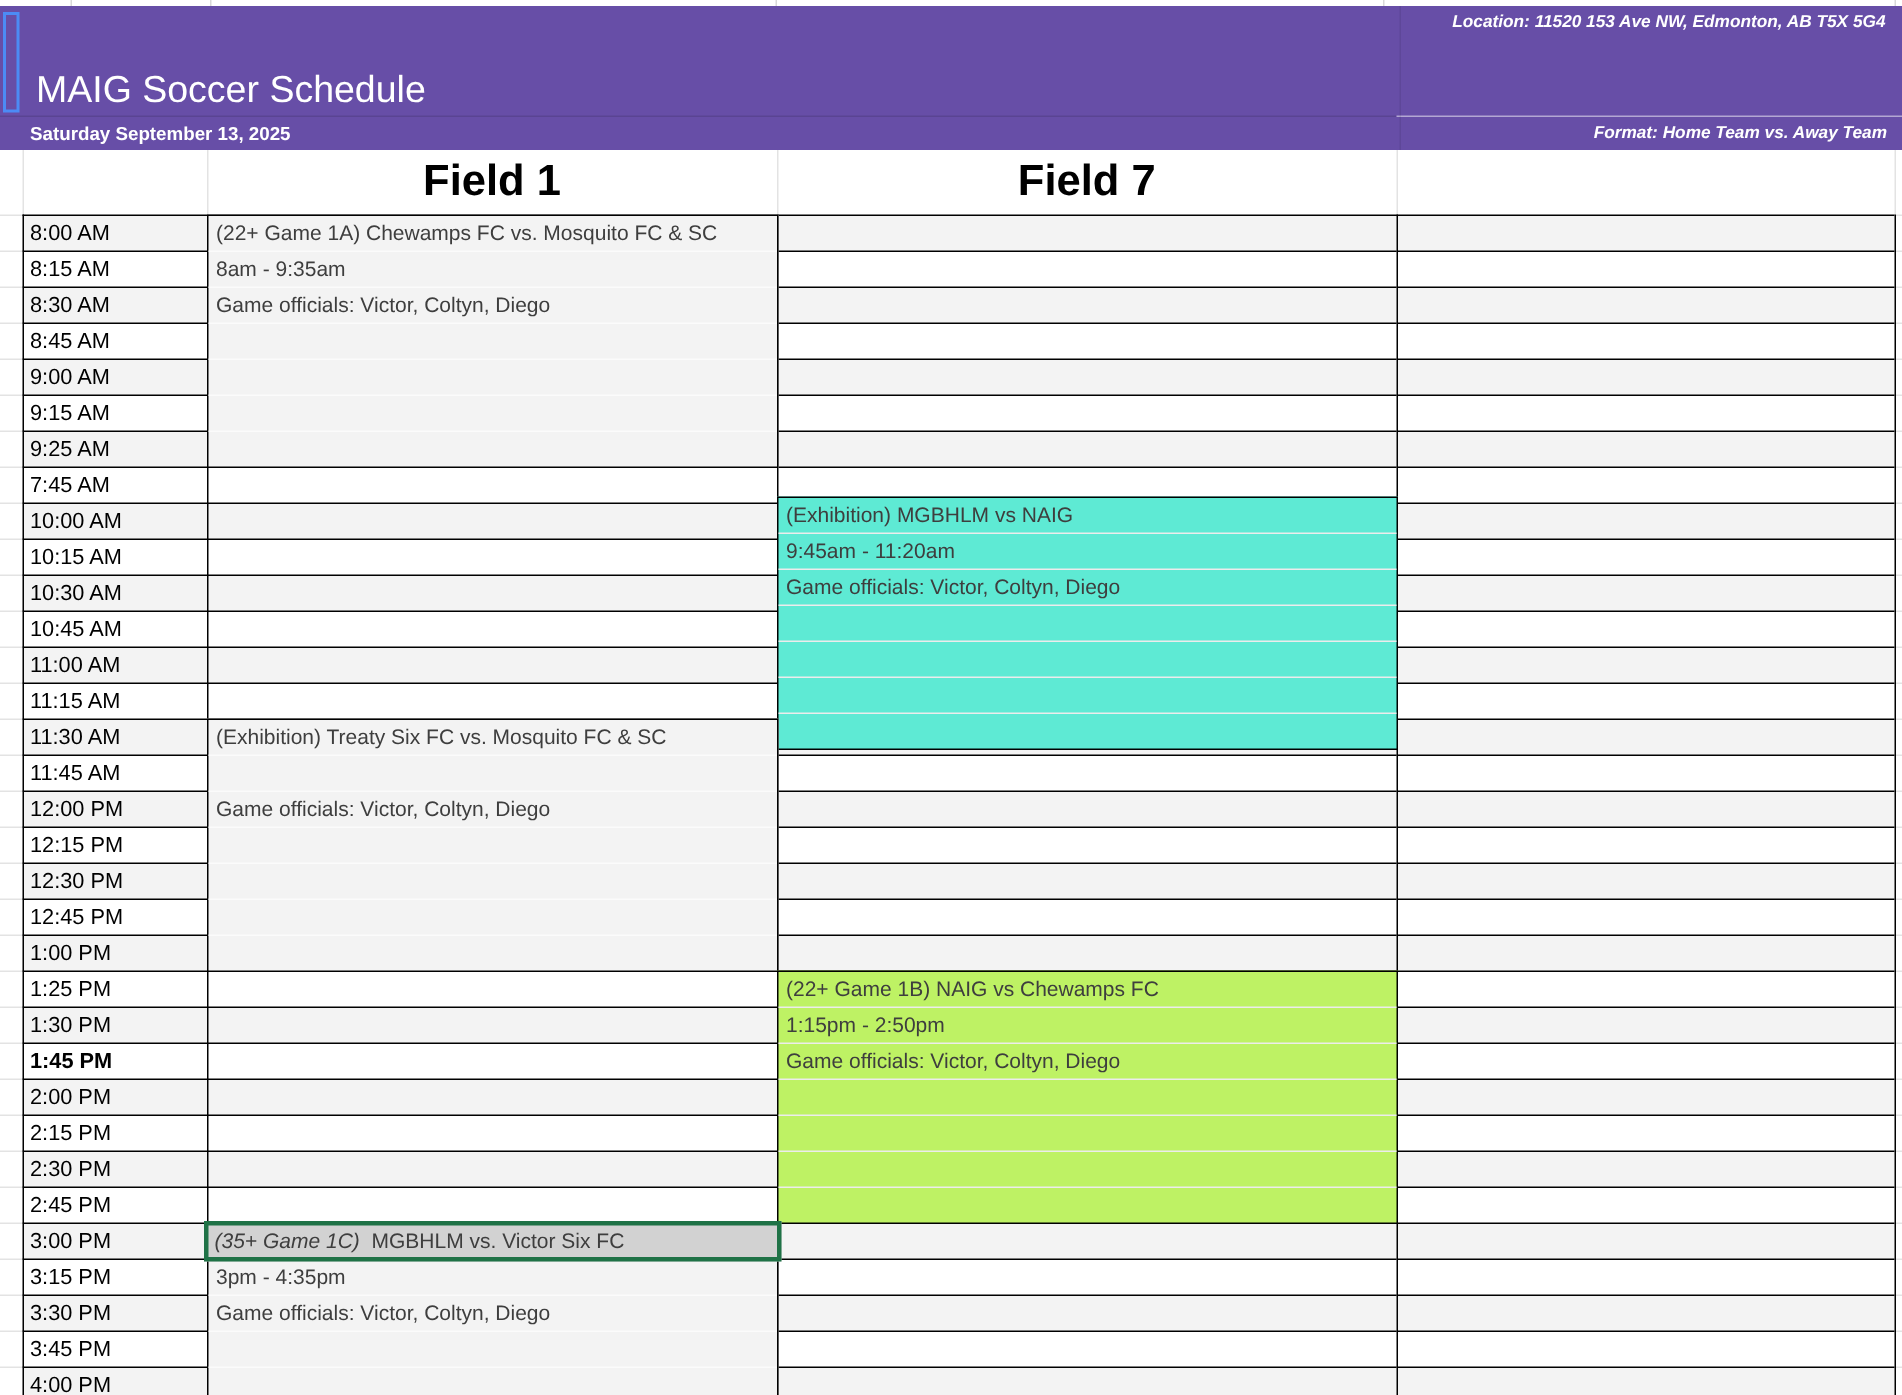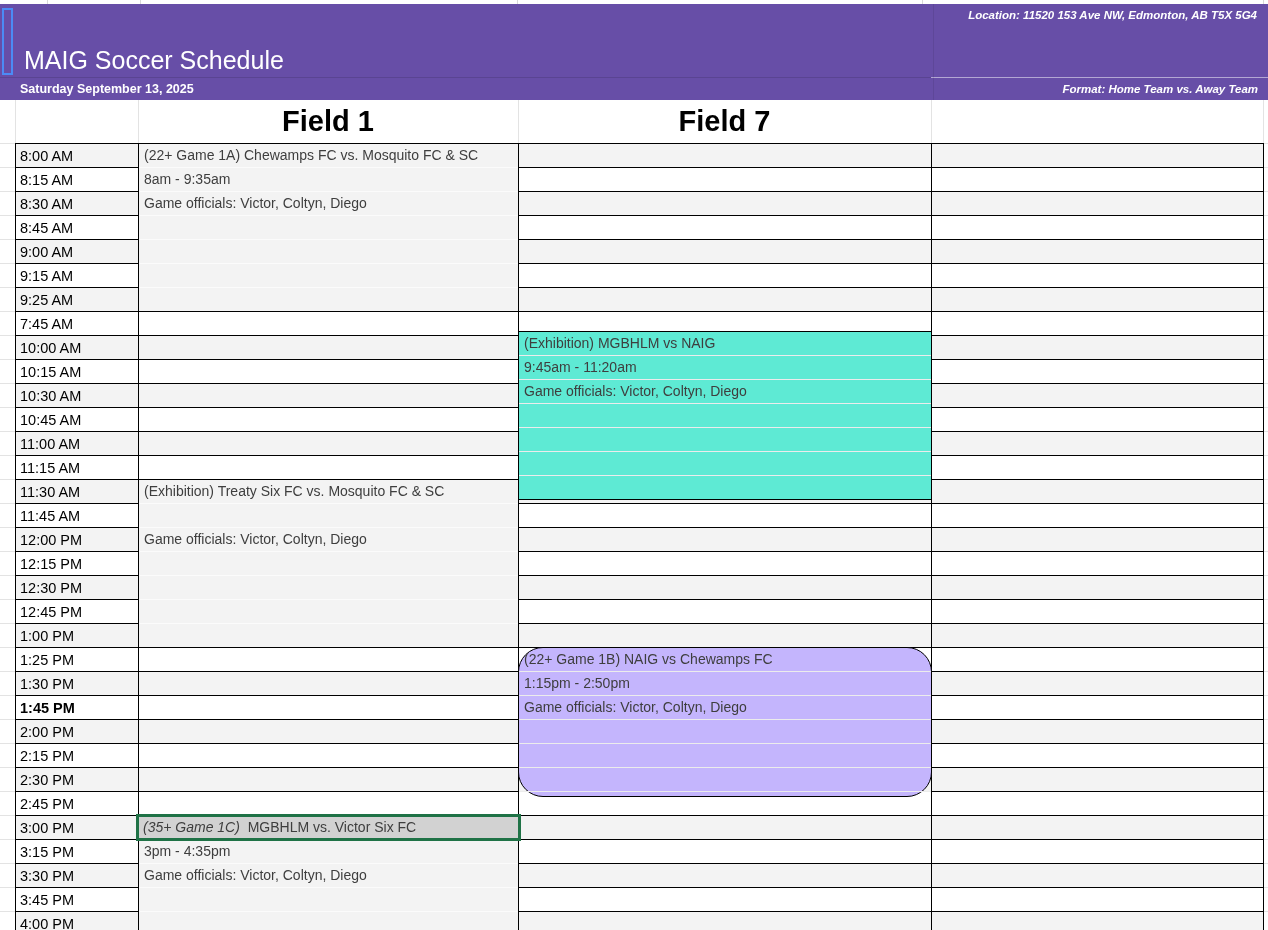--- a/index.html
+++ b/index.html
@@ -293,21 +293,21 @@
       <div class="abs game-block" style="left: 138px; top: 479px; width: 381px; height: 169px; background: rgb(243, 243, 243);">
         <div class="abs" style="left: 0px; right: 0px; top: 23px; height: 1px; background: rgb(251, 251, 251);"></div>
         <div class="abs" style="left: 0px; right: 0px; top: 47px; height: 1px; background: rgb(251, 251, 251);"></div>
         <div class="abs" style="left: 0px; right: 0px; top: 71px; height: 1px; background: rgb(251, 251, 251);"></div>
         <div class="abs" style="left: 0px; right: 0px; top: 95px; height: 1px; background: rgb(251, 251, 251);"></div>
         <div class="abs" style="left: 0px; right: 0px; top: 119px; height: 1px; background: rgb(251, 251, 251);"></div>
         <div class="abs" style="left: 0px; right: 0px; top: 143px; height: 1px; background: rgb(251, 251, 251);"></div>
         <div class="game-line" style="top: -1px;"><span class="norm">(Exhibition) Treaty Six FC vs. Mosquito FC &amp; SC</span></div>
         <div class="game-line" style="top: 47px;">Game officials: Victor, Coltyn, Diego</div>
       </div>
-      <div class="abs game-block" style="left: 518px; top: 647px; width: 414px; height: 150px; background: #c4b5fd; border-radius: 25px;">
+      <div class="abs game-block" style="left: 518px; top: 647px; width: 414px; height: 169px; background: #bef264;">
         <div class="abs" style="left: 0px; right: 0px; top: 23px; height: 1px; background: rgb(236, 236, 236);"></div>
         <div class="abs" style="left: 0px; right: 0px; top: 47px; height: 1px; background: rgb(236, 236, 236);"></div>
         <div class="abs" style="left: 0px; right: 0px; top: 71px; height: 1px; background: rgb(236, 236, 236);"></div>
         <div class="abs" style="left: 0px; right: 0px; top: 95px; height: 1px; background: rgb(236, 236, 236);"></div>
         <div class="abs" style="left: 0px; right: 0px; top: 119px; height: 1px; background: rgb(236, 236, 236);"></div>
         <div class="abs" style="left: 0px; right: 0px; top: 143px; height: 1px; background: rgb(236, 236, 236);"></div>
         <div class="game-line" style="top: -1px;"><span class="norm">(22+ Game 1B) NAIG vs Chewamps FC</span></div>
         <div class="game-line" style="top: 23px;">1:15pm - 2:50pm</div>
         <div class="game-line" style="top: 47px;">Game officials: Victor, Coltyn, Diego</div>
       </div>

